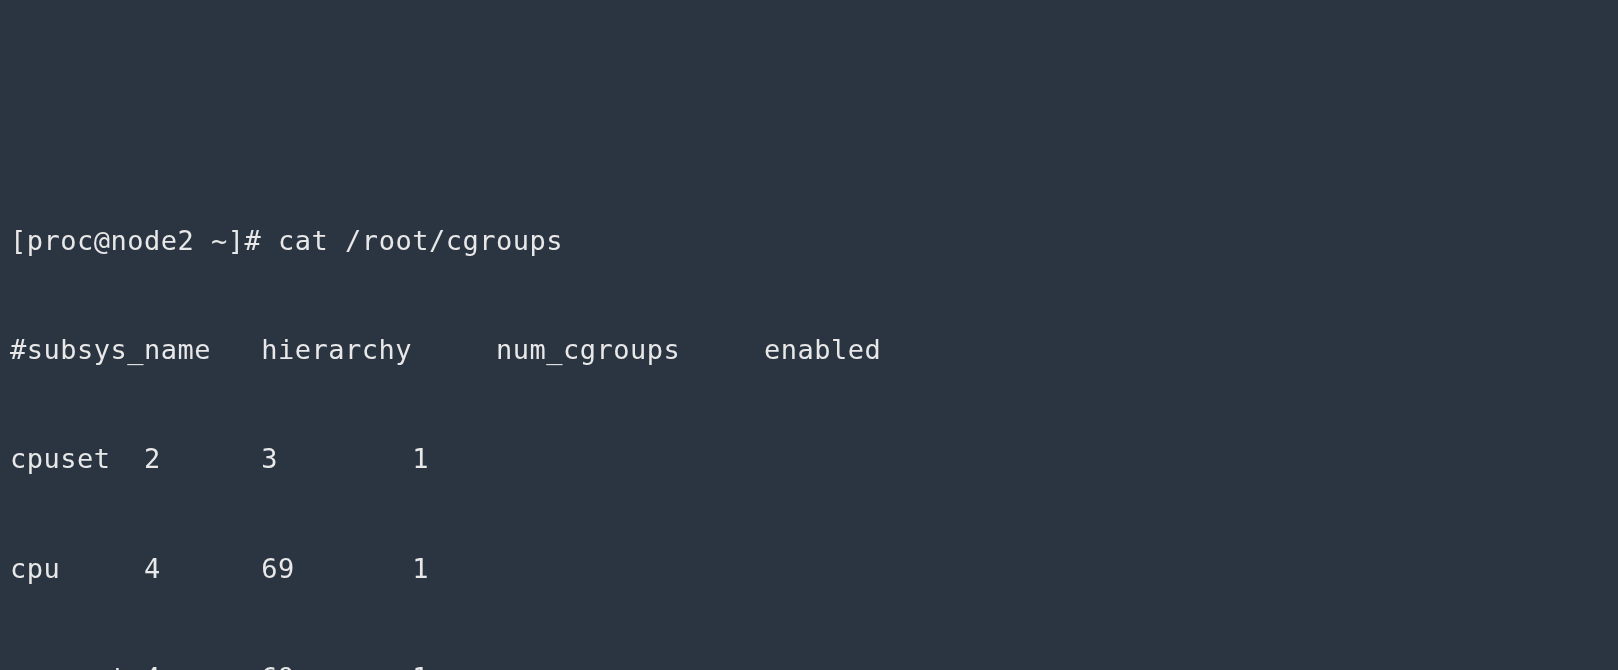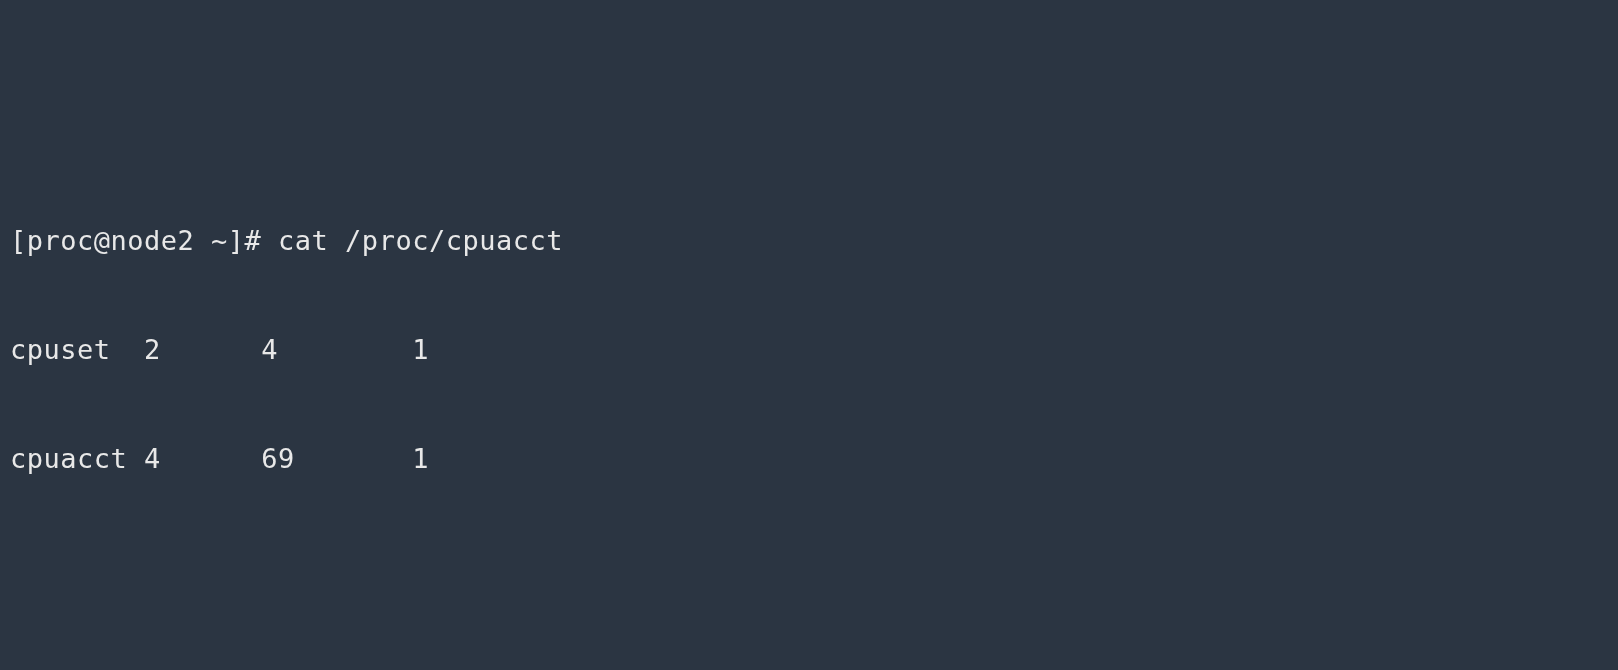--- a/index.html
+++ b/index.html
@@ -23,22 +23,24 @@
     .line {
       display: block;
     }
   </style>
 </head>
 <body>
 
 
 
 <div>
-  <span class="line"><span>[proc@node2 ~]# </span><span>cat /proc/cpuacct</span></span>
-  <span class="line">cpuset  2      4        1</span>
+  <span class="line"><span>[proc@node2 ~]# </span><span>cat /root/cgroups</span></span>
+  <span class="line">#subsys_name   hierarchy     num_cgroups     enabled</span>
+  <span class="line">cpuset  2      3        1</span>
+  <span class="line">cpu     4      69       1</span>
   <span class="line">cpuacct 4      69       1</span>
   
   
   
   
   
   
   
   
   

